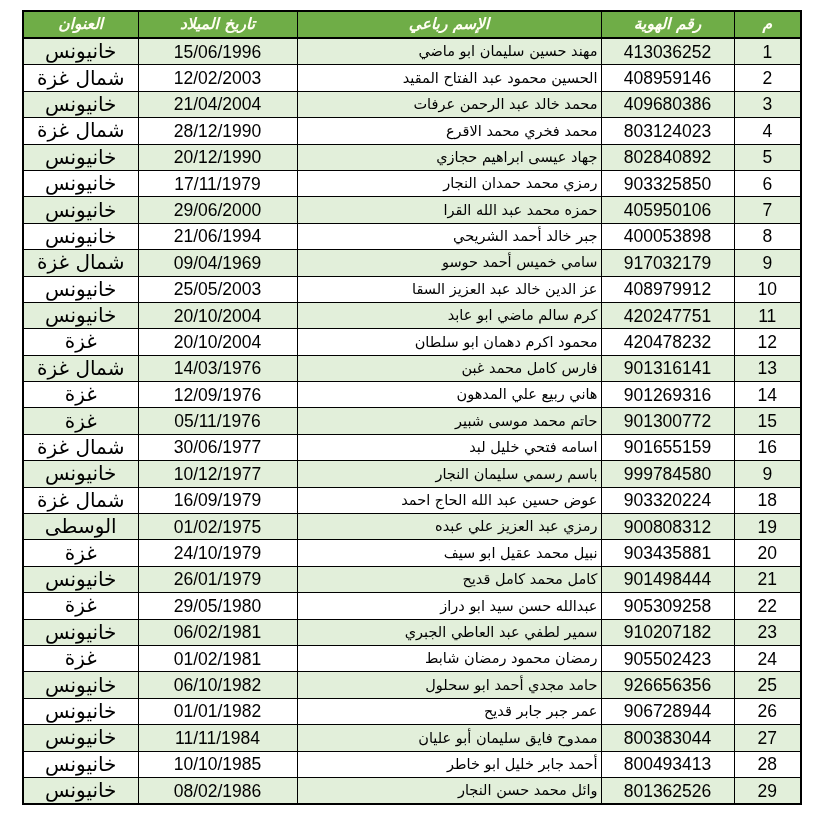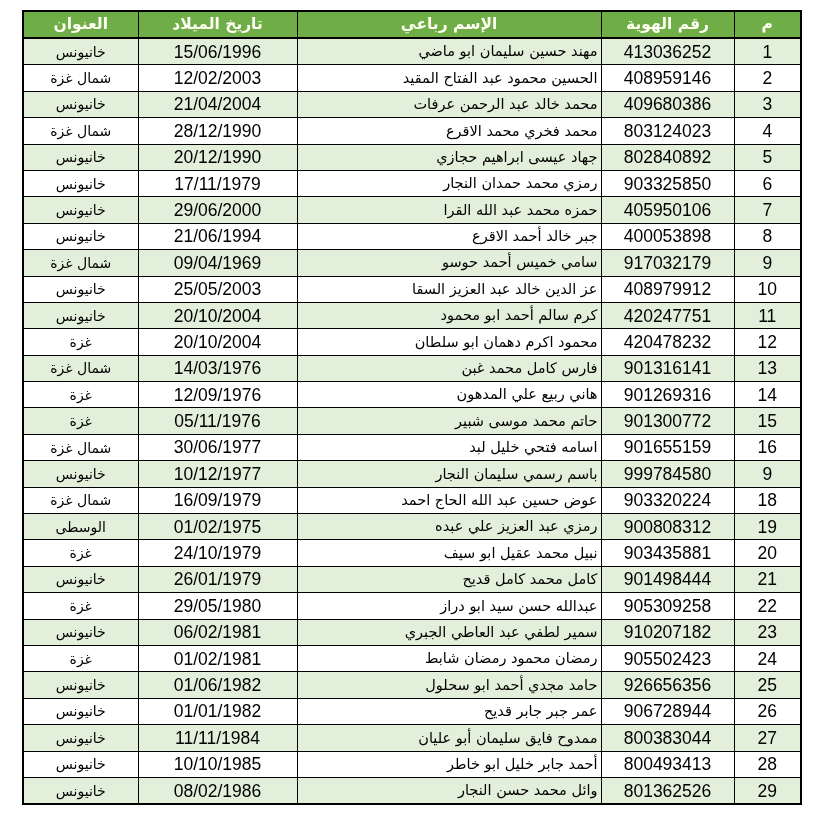--- a/index.html
+++ b/index.html
@@ -20,33 +20,33 @@
   col.col-address{width:115px;}
   th,td{
     border:1.6px solid var(--border,#000);
     padding:0;vertical-align:middle;line-height:1.15;
     overflow:hidden;white-space:nowrap;
   }
   thead th{
     background:var(--header-bg,#6fad47);
     color:var(--header-text,#fffef2);
     font-weight:bold;font-size:15.5px;height:25px;
-    border-bottom-width:2.2px;text-align:center;
+    border-bottom-width:2.2px;text-align:center;font-style:italic;
   }
   tbody td{height:25.4px;text-align:center;color:#000;}
   tbody tr:nth-child(odd) td{background:var(--row-alt-bg,#e2efda);}
   tbody tr:nth-child(even) td{background:#ffffff;}
   td.col-num,td.col-id,td.col-dob{
     font-family:"Liberation Sans","DejaVu Sans",sans-serif;
     font-size:17.5px;
   }
   td.col-name{
     text-align:right;padding-right:3px;font-size:14.5px;
   }
-  td.col-address{font-size:14px;}
+  td.col-address{font-size:20px;}
 </style>
 </head>
 <body>
 
 <div class="page">
   <table class="data-table">
     <colgroup>
       <col class="col-num">
       <col class="col-id">
       <col class="col-name">
@@ -108,42 +108,42 @@
         <tr>
           <td class="col-num">7</td>
           <td class="col-id">405950106</td>
           <td class="col-name">حمزه محمد عبد الله القرا</td>
           <td class="col-dob">29/06/2000</td>
           <td class="col-address">خانيونس</td>
         </tr>
         <tr>
           <td class="col-num">8</td>
           <td class="col-id">400053898</td>
-          <td class="col-name">جبر خالد أحمد الاقرع</td>
+          <td class="col-name">جبر خالد أحمد الشريحي</td>
           <td class="col-dob">21/06/1994</td>
           <td class="col-address">خانيونس</td>
         </tr>
         <tr>
           <td class="col-num">9</td>
           <td class="col-id">917032179</td>
           <td class="col-name">سامي خميس أحمد حوسو</td>
           <td class="col-dob">09/04/1969</td>
           <td class="col-address">شمال غزة</td>
         </tr>
         <tr>
           <td class="col-num">10</td>
           <td class="col-id">408979912</td>
           <td class="col-name">عز الدين خالد عبد العزيز السقا</td>
           <td class="col-dob">25/05/2003</td>
           <td class="col-address">خانيونس</td>
         </tr>
         <tr>
           <td class="col-num">11</td>
           <td class="col-id">420247751</td>
-          <td class="col-name">كرم سالم أحمد ابو محمود</td>
+          <td class="col-name">كرم سالم ماضي ابو عابد</td>
           <td class="col-dob">20/10/2004</td>
           <td class="col-address">خانيونس</td>
         </tr>
         <tr>
           <td class="col-num">12</td>
           <td class="col-id">420478232</td>
           <td class="col-name">محمود اكرم دهمان ابو سلطان</td>
           <td class="col-dob">20/10/2004</td>
           <td class="col-address">غزة</td>
         </tr>
@@ -228,21 +228,21 @@
           <td class="col-num">24</td>
           <td class="col-id">905502423</td>
           <td class="col-name">رمضان محمود رمضان شابط</td>
           <td class="col-dob">01/02/1981</td>
           <td class="col-address">غزة</td>
         </tr>
         <tr>
           <td class="col-num">25</td>
           <td class="col-id">926656356</td>
           <td class="col-name">حامد مجدي أحمد ابو سحلول</td>
-          <td class="col-dob">01/06/1982</td>
+          <td class="col-dob">06/10/1982</td>
           <td class="col-address">خانيونس</td>
         </tr>
         <tr>
           <td class="col-num">26</td>
           <td class="col-id">906728944</td>
           <td class="col-name">عمر جبر جابر قديح</td>
           <td class="col-dob">01/01/1982</td>
           <td class="col-address">خانيونس</td>
         </tr>
         <tr>

